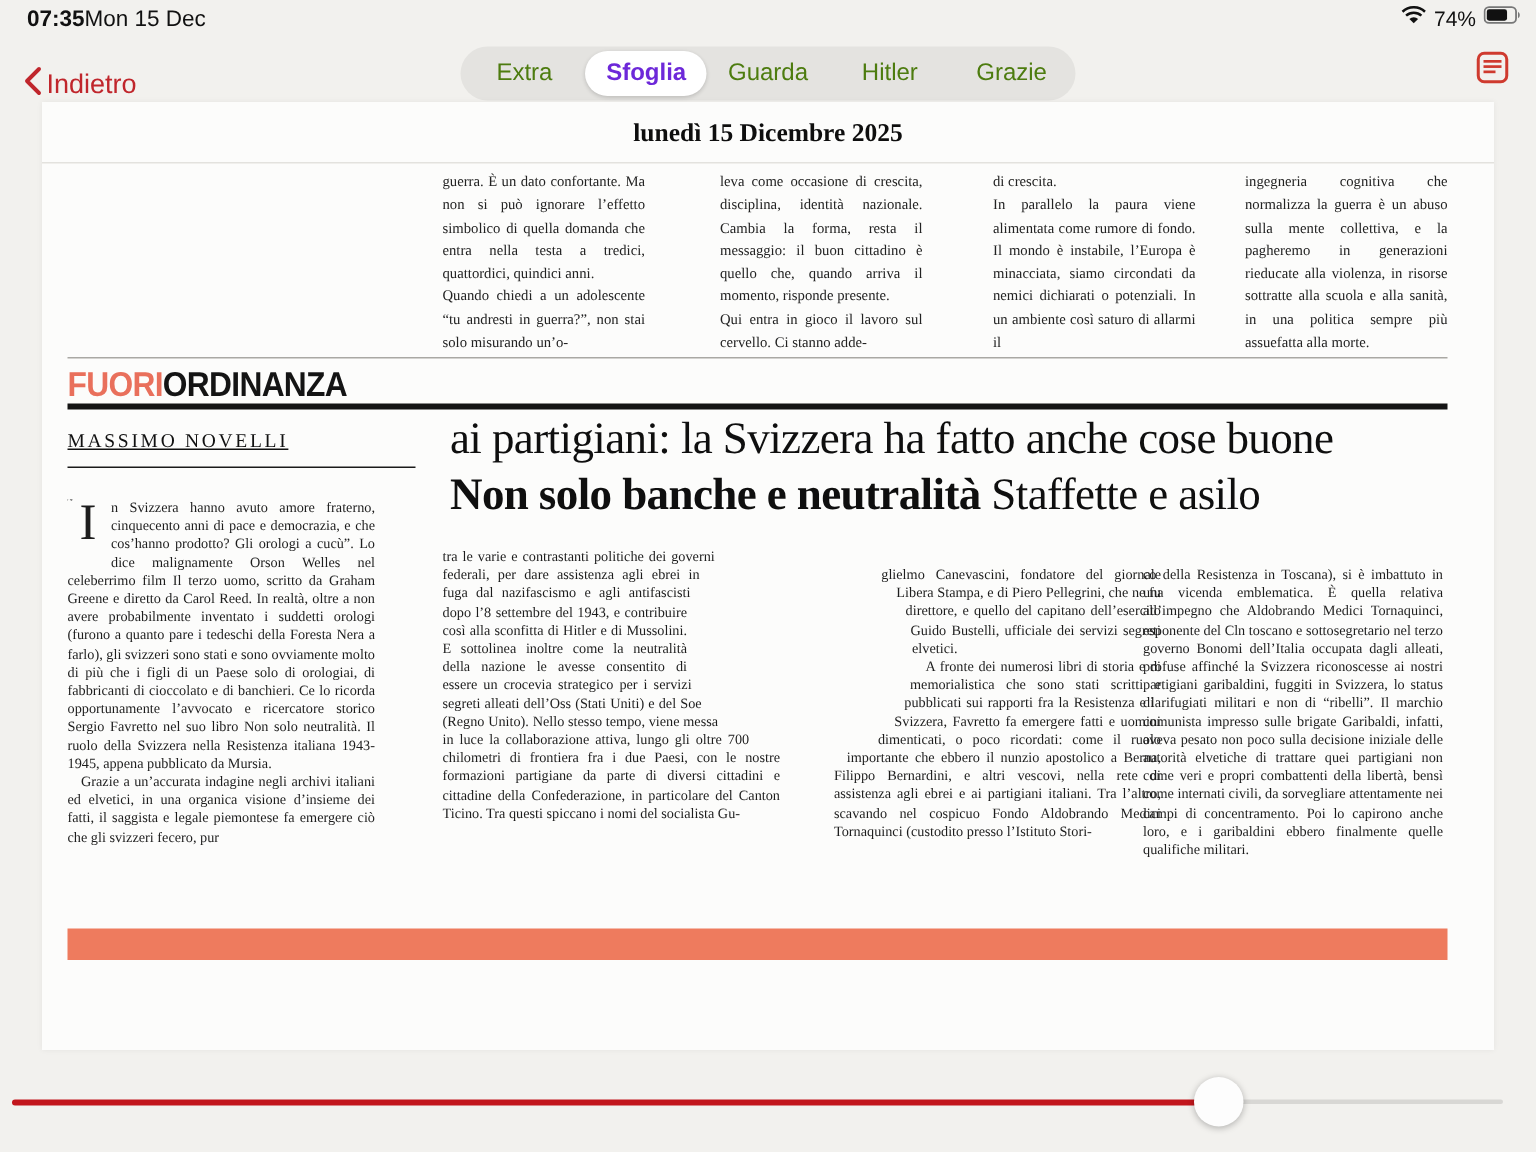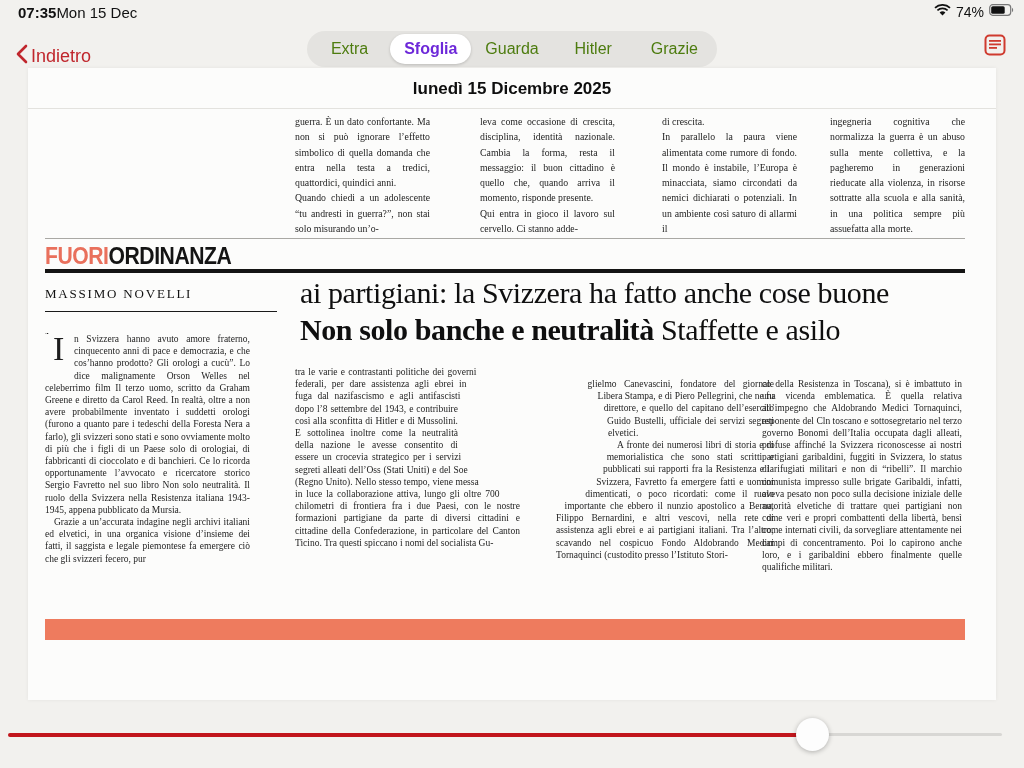--- a/index.html
+++ b/index.html
@@ -20,36 +20,36 @@
           color:#c0262c; font-size:18px; cursor:pointer; }
   .seg { position:absolute; left:307px; top:7px; width:410px; height:36px; background:#e4e3e0;
          border-radius:18px; display:flex; align-items:center; padding:2px; }
   .seg-tab { flex:1; text-align:center; font-size:16px; color:#4d7c0f; padding:6px 0; border-radius:15px; cursor:pointer; }
   .seg-tab.sel { background:#ffffff; color:#6d28d9; font-weight:700; box-shadow:0 1px 3px rgba(0,0,0,.18); }
   .reader-btn { position:absolute; right:18px; top:10px; width:22px; height:22px; cursor:pointer; }
 
   
   .page { position:absolute; left:28px; top:68px; width:968px; height:632px; background:#fcfcfb;
           box-shadow:0 0 4px rgba(0,0,0,.06); font-family:"Liberation Serif", serif; color:#1c1c1c; }
-  .pdate { position:absolute; top:11px; left:0; right:0; text-align:center; font-family:Liberation Sans, sans-serif;
+  .pdate { position:absolute; top:11px; left:0; right:0; text-align:center; font-family:Liberation Serif, serif;
            font-size:17px; font-weight:700; color:#0e0e0e; }
   .hair1 { position:absolute; top:40px; left:0; right:0; height:1px; background:#e3e2de; }
 
   .frag { position:absolute; top:46px; height:122px; width:135px; overflow:hidden;
           font-size:9.8px; line-height:15.3px; text-align:justify; white-space:pre-line; color:#222; }
   .f1{left:87px} .f2{left:267px} .f3{left:452px} .f4{left:634px} .f5{left:802px}
 
   .divider { position:absolute; top:170px; left:17px; width:920px; height:1px; background:#a9a8a4; }
   .kicker { position:absolute; top:175px; left:17px; font-family:"Liberation Sans",sans-serif; font-weight:700;
             font-size:23px; letter-spacing:-.5px; transform:scaleX(.92); transform-origin:left; white-space:nowrap; }
   .kick-red { color:#e9705c; } .kick-black { color:#141414; }
   .rule { position:absolute; top:201px; left:17px; width:920px; height:4px; background:#141414; }
 
   .byline { position:absolute; top:218px; left:17px; width:232px; padding-bottom:9px; border-bottom:1.5px solid #1a1a1a;
-            font-size:13px; letter-spacing:1.8px; color:#111; }
+            font-size:13px; letter-spacing:1.8px; color:#111;text-decoration:underline; }
   .headline { position:absolute; top:206px; left:272px; width:666px; font-size:30px; line-height:37px;
               letter-spacing:-.4px; color:#0f0f0f; }
   .headline .hb { font-weight:700; }
 
   .bodycol { position:absolute; text-align:justify; font-size:9.5px; line-height:12.2px; color:#1d1d1d; overflow:hidden; }
   .colA { left:17px;  top:265px; width:205px; height:274px; }
   .colB { left:267px; top:298px; width:225px; height:229px; }
   .colC { left:528px; top:310px; width:218px; height:229px; }
   .colD { left:734px; top:310px; width:200px; height:229px; }
   .bodycol p + p { text-indent:9px; }

